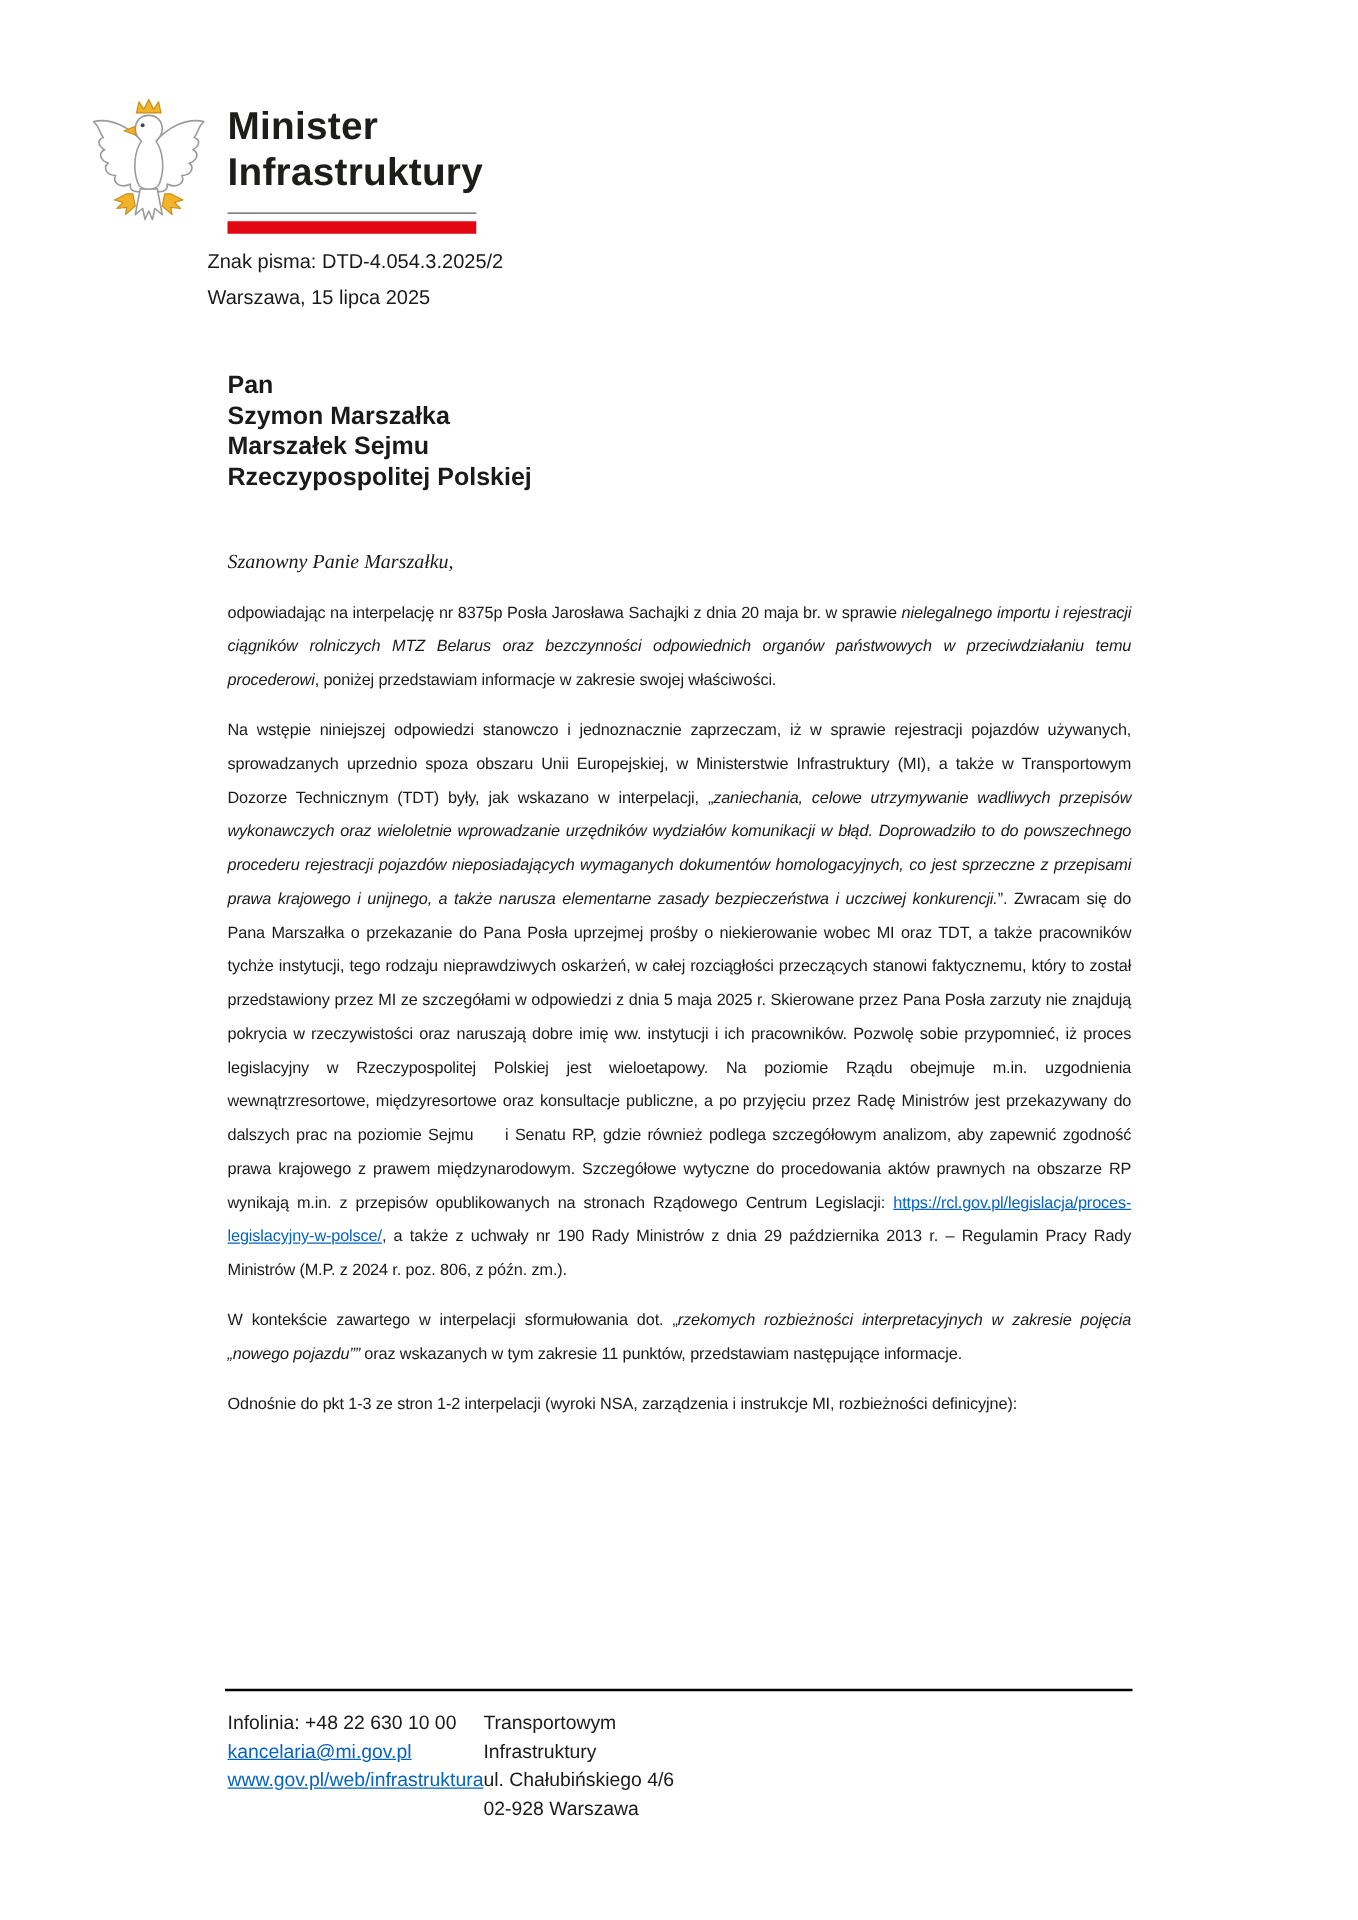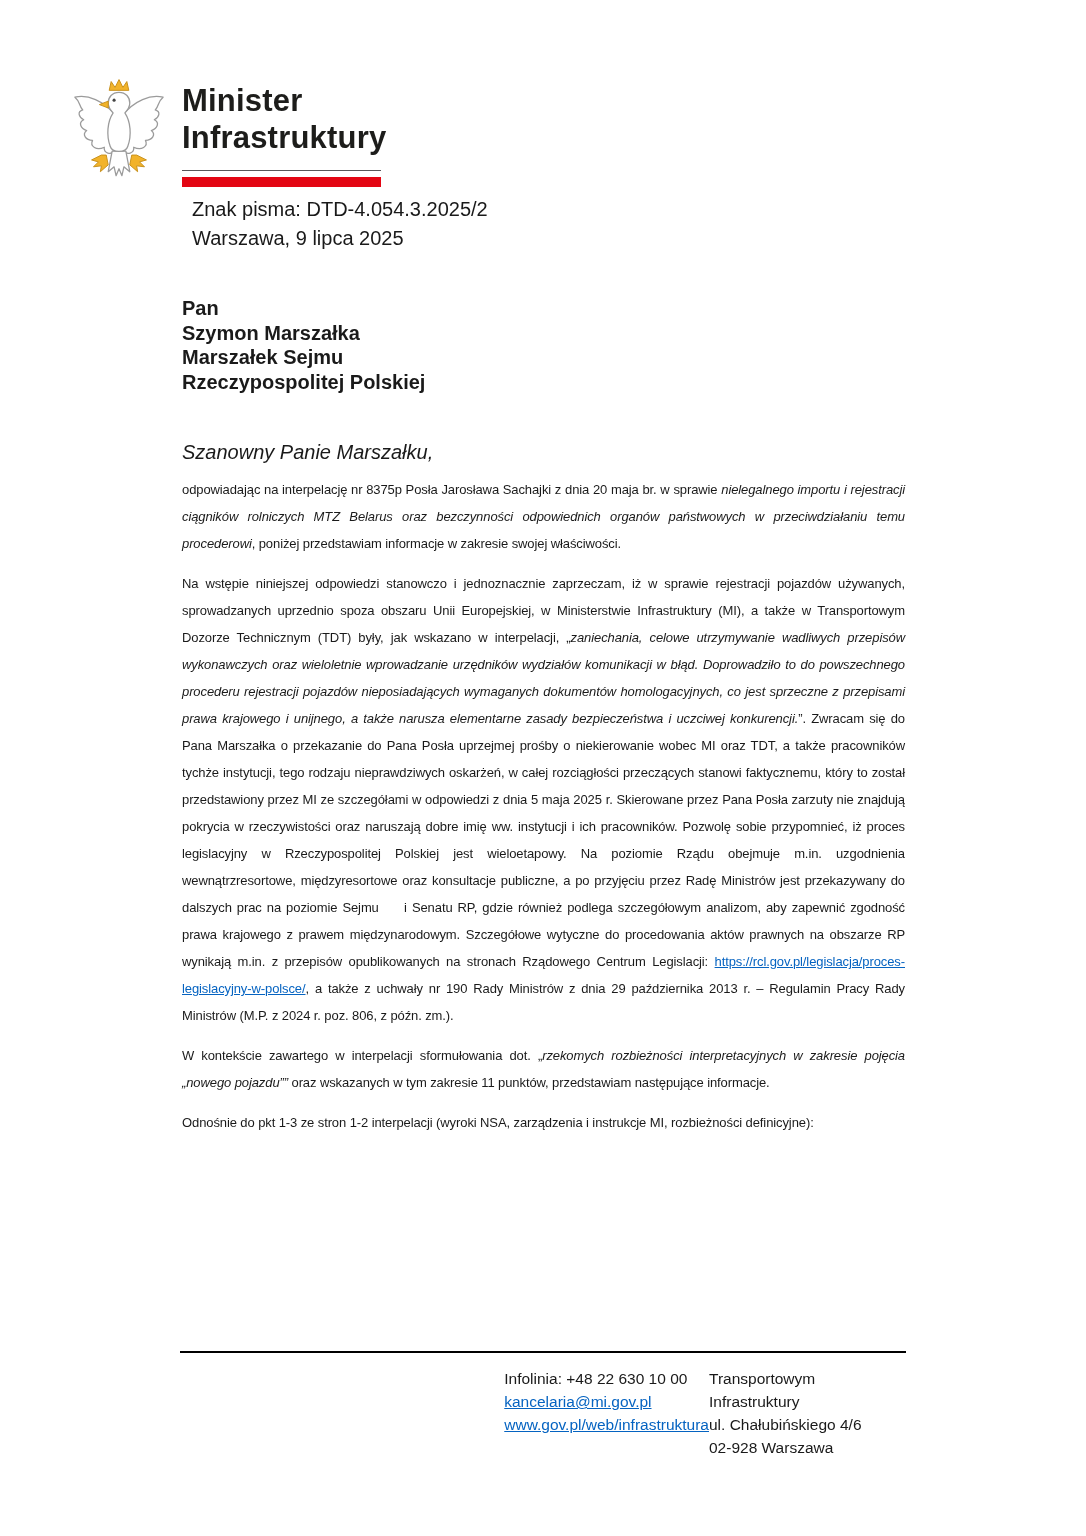--- a/index.html
+++ b/index.html
@@ -18,38 +18,38 @@
   }
   
   .logo{position:absolute;left:70px;top:74px;width:98px;height:120px;}
   .ministry-title{
     position:absolute;left:182px;top:82px;
     font-size:31px;line-height:37px;font-weight:600;
     color:#1d1d1b;letter-spacing:.2px;
   }
   .rule-gray{position:absolute;left:182px;top:170px;width:199px;height:1px;background:#57575a;}
   .rule-red{position:absolute;left:182px;top:177px;width:199px;height:10px;background:var(--accent-red);}
-  .ref-block{position:absolute;left:192px;top:195px;font-size:20px;line-height:29px;}
+  .ref-block{position:absolute;left:166px;top:195px;font-size:16px;line-height:29px;}
   
   .addressee{position:absolute;left:182px;top:296px;font-size:20px;font-weight:bold;line-height:24.5px;}
-  .salutation{position:absolute;left:182px;top:441px;font-size:20px;font-style:italic;}
+  .salutation{position:absolute;left:182px;top:441px;font-size:16px;font-style:italic;font-family:Liberation Serif, serif;}
   
   .letter-body{
     position:absolute;left:182px;top:476px;width:723px;
     font-size:13px;line-height:27px;text-align:justify;
     letter-spacing:-0.1px;
   }
   .letter-body p{margin:0 0 13px 0;}
   .italic{font-style:italic;}
   .link{color:var(--link-blue);text-decoration:underline;cursor:pointer;}
   
   .footer-rule{position:absolute;left:180px;top:1351px;width:726px;height:2px;background:#000;}
   .footer{
     position:absolute;left:182px;top:1367px;width:723px;
-    display:flex;justify-content:flex-end;
+    display:flex;justify-content:flex-start;
     font-size:15.5px;line-height:23px;
   }
   .footer a{color:var(--link-blue);text-decoration:underline;display:block;cursor:pointer;}
   .footer .col-right{text-align:left;width:196px;}
 </style>
 </head>
 <body>
 
 <div class="page">
 
@@ -73,21 +73,21 @@
 
   <div class="ministry-title">
     <div>Minister</div>
     <div>Infrastruktury</div>
   </div>
   <div class="rule-gray"></div>
   <div class="rule-red"></div>
 
   <div class="ref-block">
     <div>Znak pisma: DTD-4.054.3.2025/2</div>
-    <div>Warszawa, 9 lipca 2025</div>
+    <div>Warszawa, 15 lipca 2025</div>
   </div>
 
   <div class="addressee">
     <div>Pan</div>
     <div>Szymon Marszałka</div>
     <div>Marszałek Sejmu</div>
     <div>Rzeczypospolitej Polskiej</div>
   </div>
 
   <div class="salutation">Szanowny Panie Marszałku,</div>

